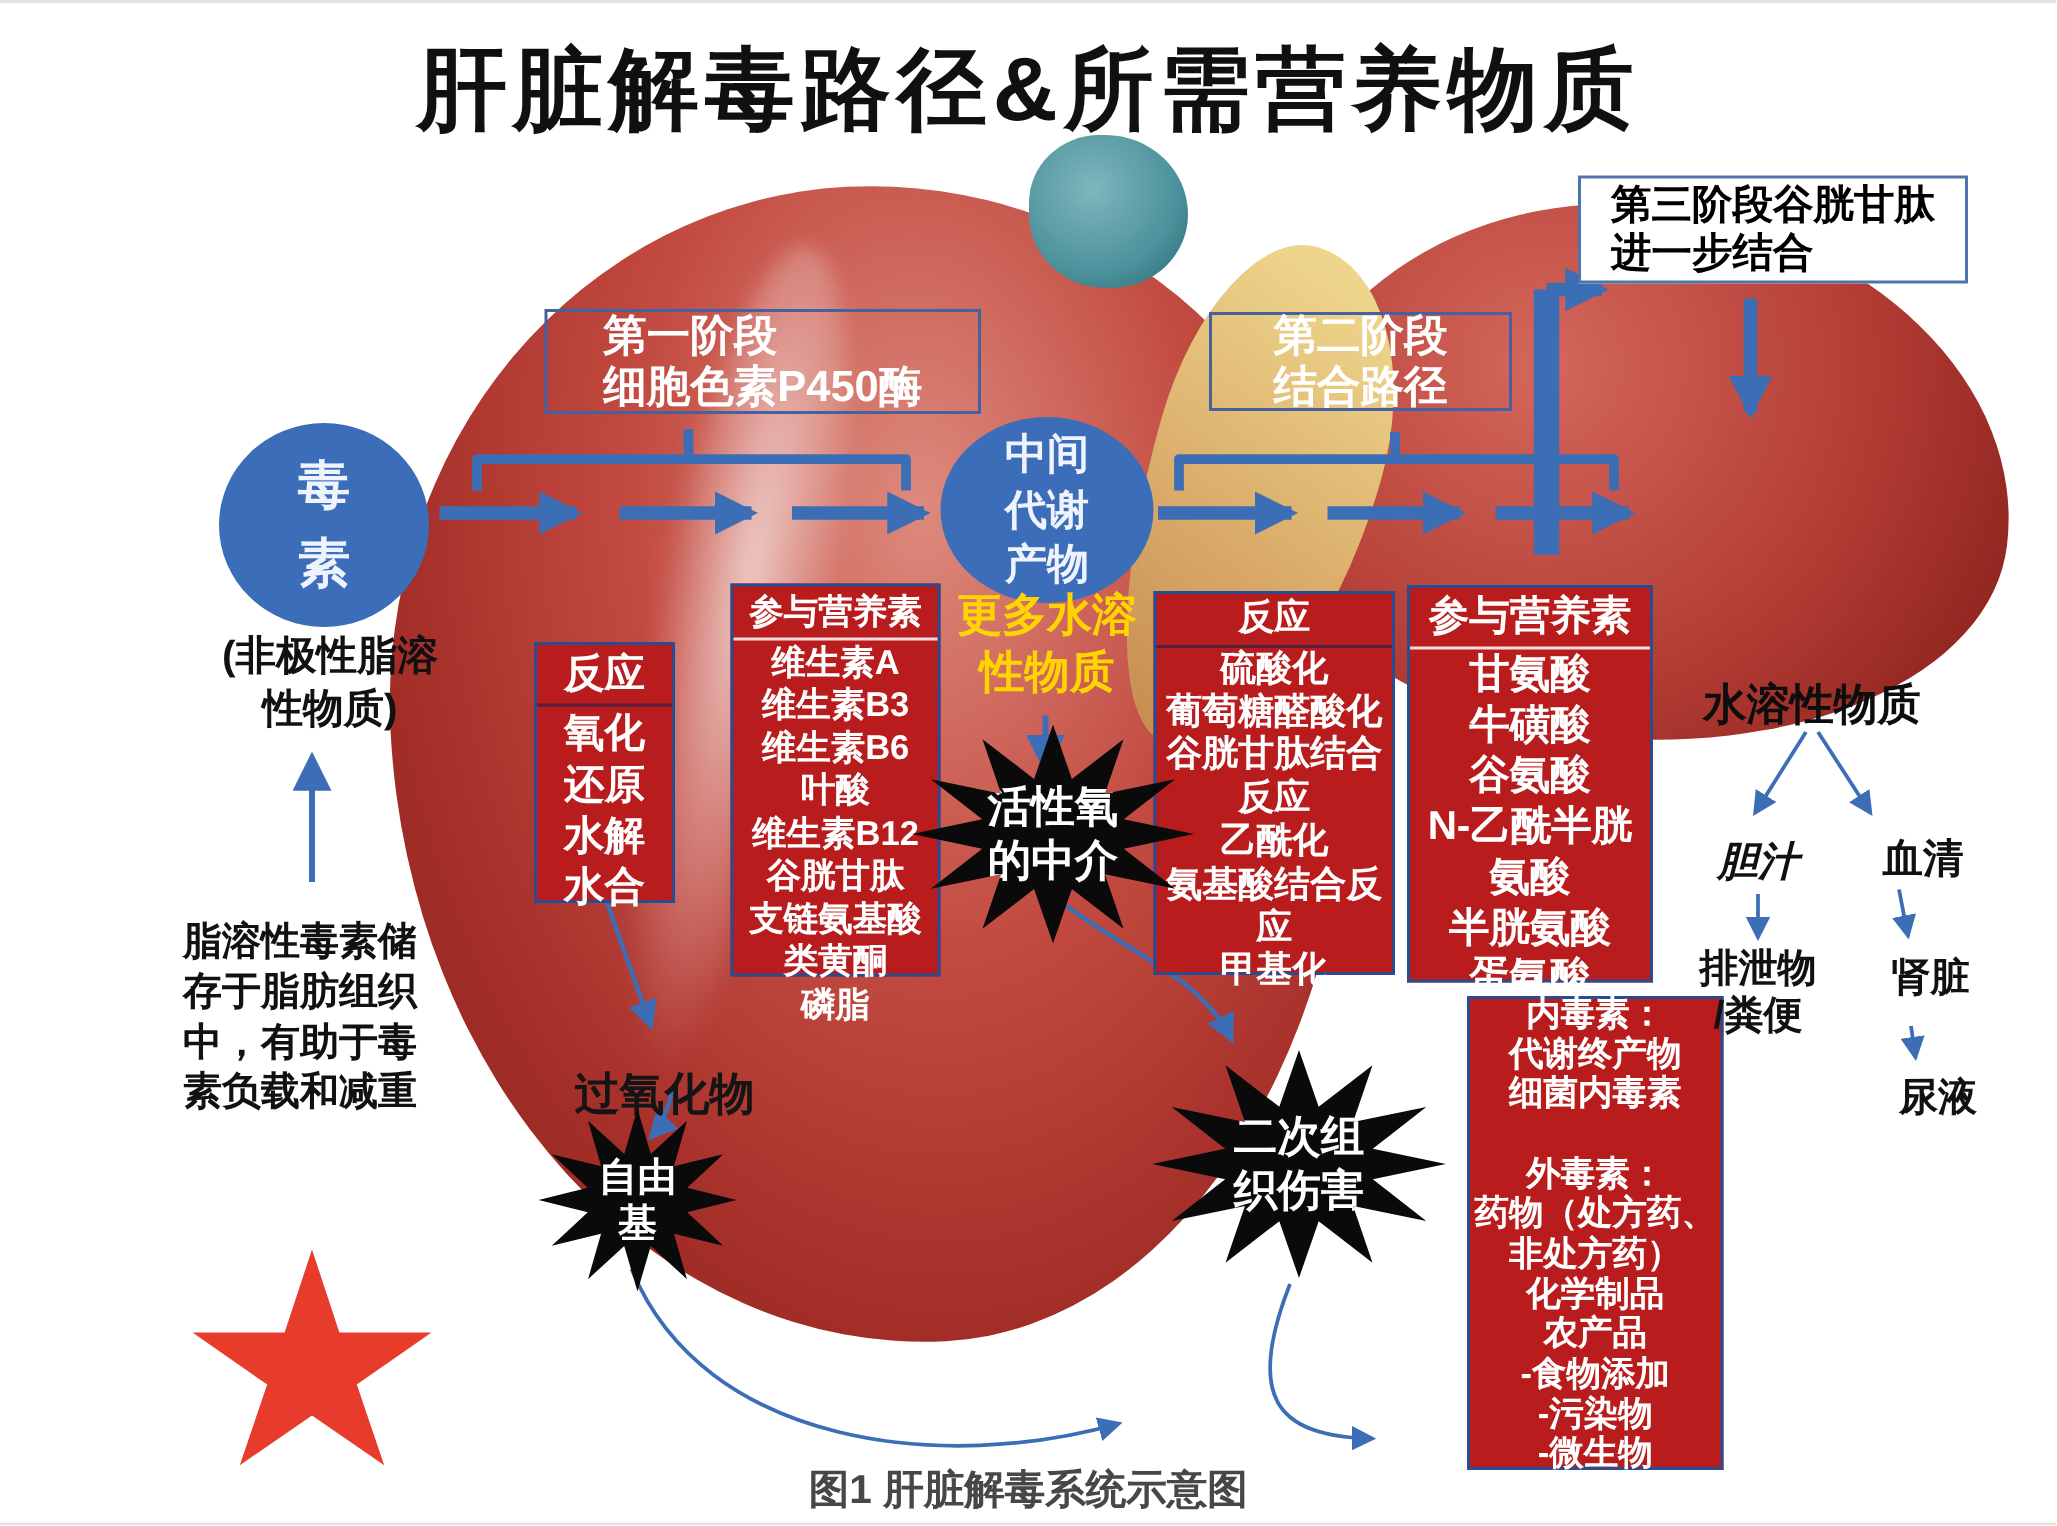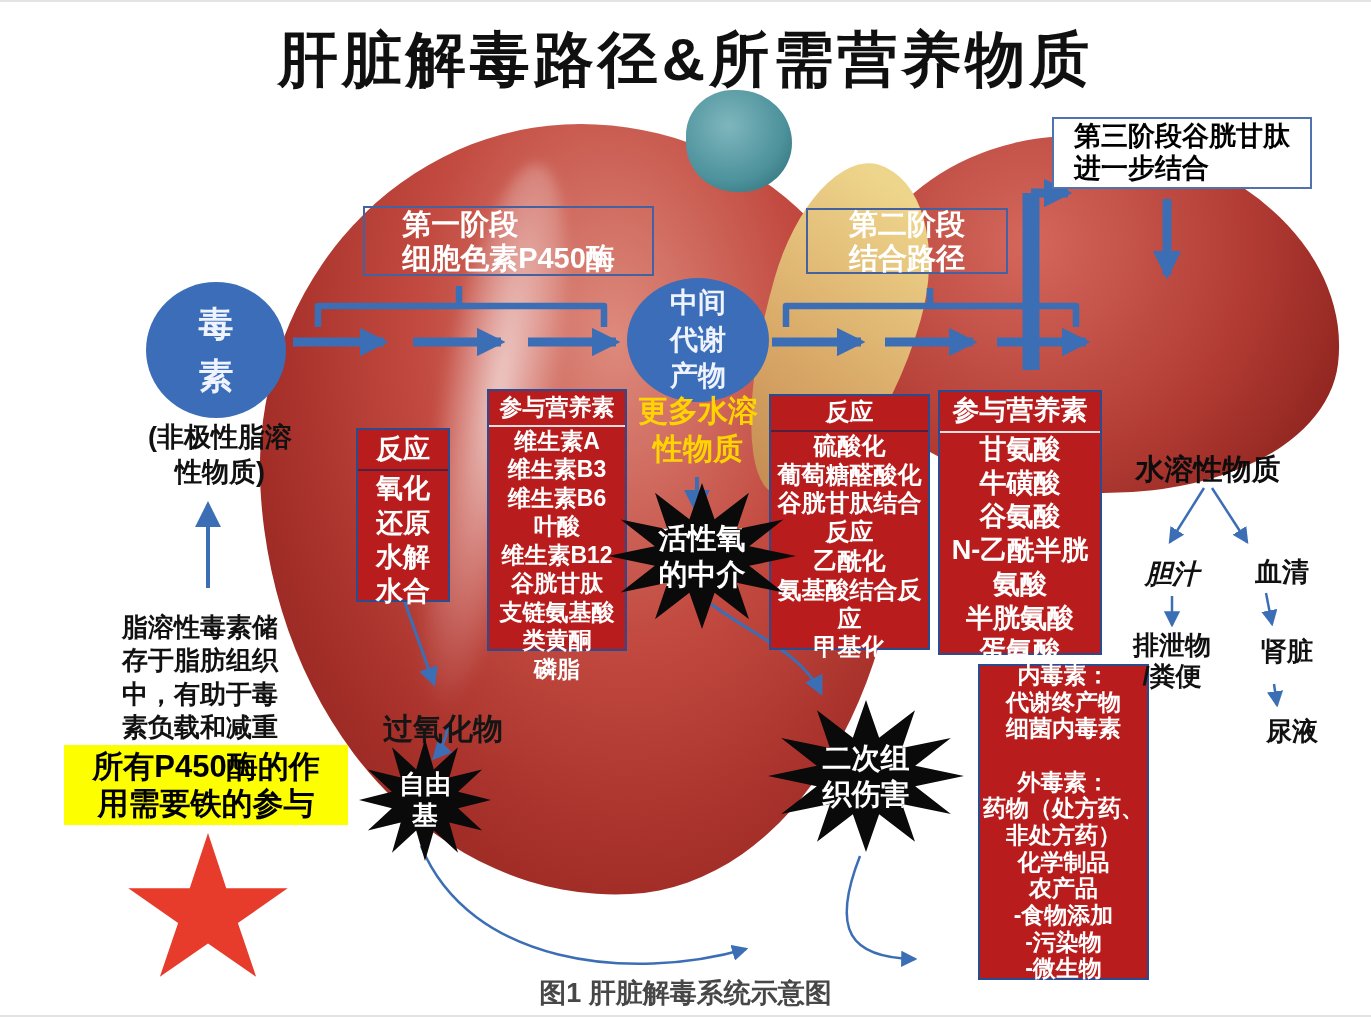--- a/index.html
+++ b/index.html
@@ -247,16 +247,14 @@
   <div class="lbl serum">血清</div>
   <div class="lbl excreta">排泄物
 /粪便</div>
   <div class="lbl kidney">肾脏</div>
   <div class="lbl urine">尿液</div>
   <div class="lbl peroxide">过氧化物</div>
   <div class="lbl fat-note">脂溶性毒素储
 存于脂肪组织
 中，有助于毒
 素负载和减重</div>
-  <div class="lbl iron-note">所有P450酶的作
-用需要铁的参与</div>
 
 </div>
 
 </body></html>

